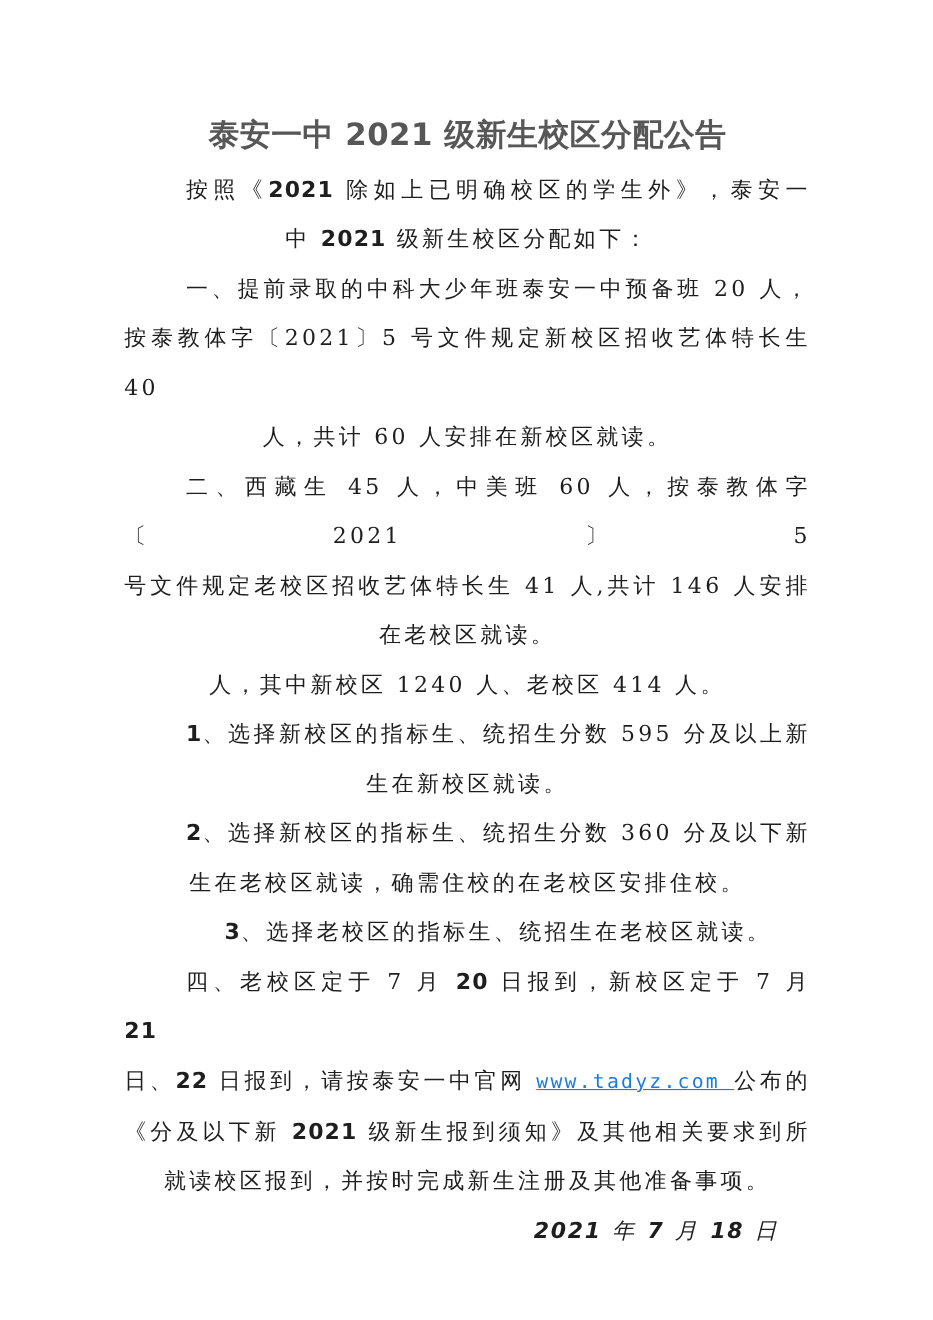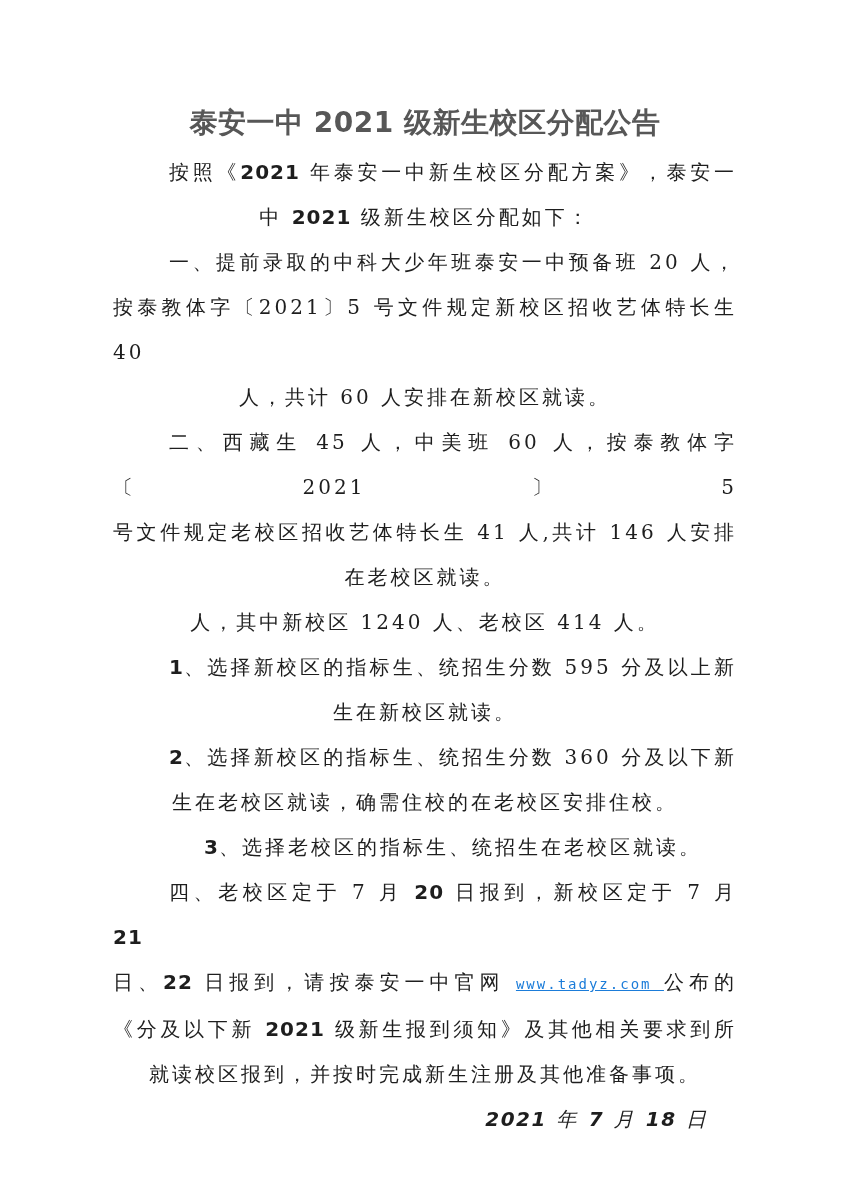--- a/index.html
+++ b/index.html
@@ -53,34 +53,34 @@
     font-weight: 700;
     letter-spacing: 1px;
   }
   .run-sn {
     font-family: "DejaVu Sans", "Liberation Sans", sans-serif;
     font-weight: 700;
     letter-spacing: 1.5px;
   }
   .run-lk {
     font-family: "DejaVu Sans Mono", "Liberation Mono", monospace;
-    font-size: 14px;
+    font-size: 18px;
     letter-spacing: 2px;
     color: var(--c-link, #1b7cd9);
     text-decoration: underline;
     cursor: pointer;
   }
 </style>
 </head>
 <body>
 
 <div class="page">
   <h1 class="doc-title">泰安一中 2021 级新生校区分配公告</h1>
   <div class="doc-body" id="doc-lines">
-      <div class="line j ind"><span class="run-t">按照《</span><span class="run-bn">2021</span><span class="run-t"> 年泰安一中新生校区分配方案》，泰安一</span></div>
+      <div class="line j ind"><span class="run-t">按照《</span><span class="run-bn">2021</span><span class="run-t"> 除如上已明确校区的学生外》，泰安一</span></div>
       <div class="line l"><span class="run-t">中 </span><span class="run-bn">2021</span><span class="run-t"> 级新生校区分配如下：</span></div>
       <div class="line j ind"><span class="run-t">一、提前录取的中科大少年班泰安一中预备班 20 人，</span></div>
       <div class="line j"><span class="run-t">按泰教体字〔2021〕5 号文件规定新校区招收艺体特长生 40</span></div>
       <div class="line l"><span class="run-t">人，共计 60 人安排在新校区就读。</span></div>
       <div class="line j ind"><span class="run-t">二、西藏生 45 人，中美班 60 人，按泰教体字〔2021〕5</span></div>
       <div class="line j"><span class="run-t">号文件规定老校区招收艺体特长生 41 人,共计 146 人安排</span></div>
       <div class="line l"><span class="run-t">在老校区就读。</span></div>
       <div class="line l"><span class="run-t">人，其中新校区 1240 人、老校区 414 人。</span></div>
       <div class="line j ind"><span class="run-bn">1</span><span class="run-t">、选择新校区的指标生、统招生分数 595 分及以上新</span></div>
       <div class="line l"><span class="run-t">生在新校区就读。</span></div>

